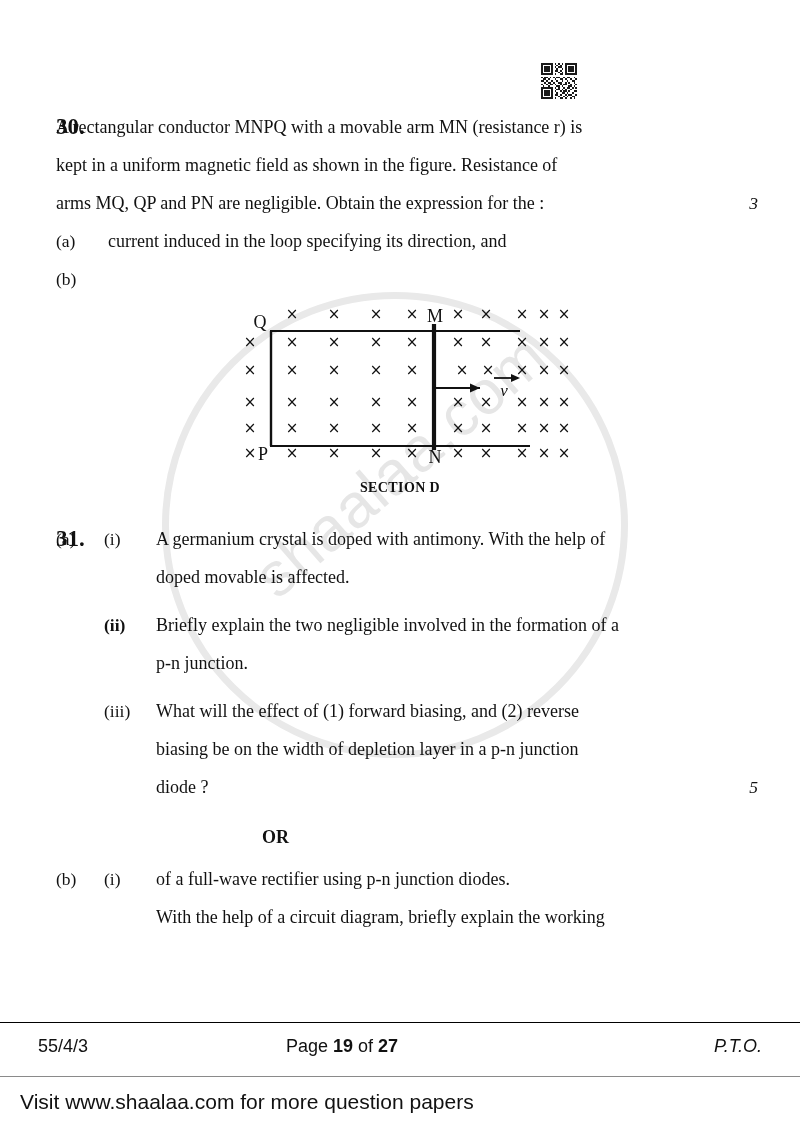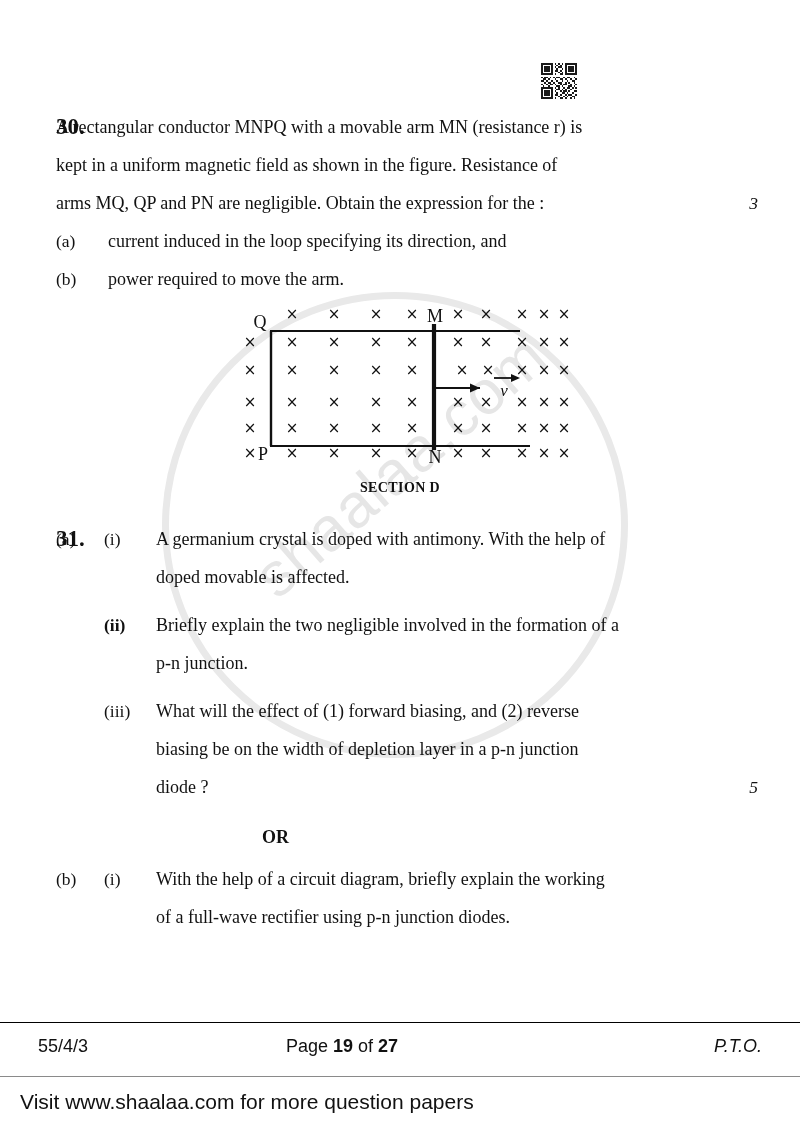--- a/index.html
+++ b/index.html
@@ -338,21 +338,20 @@
 
     <div class="qrow">
       <div class="qnum"></div>
       <div class="qlabel" style="width:52px; flex:0 0 52px;">(a)</div>
       <div class="qbody">current induced in the loop specifying its direction, and</div>
     </div>
 
     <div class="qrow">
       <div class="qnum"></div>
       <div class="qlabel" style="width:52px; flex:0 0 52px;">(b)</div>
-      <div class="qbody">power required to move the arm.</div>
     </div>
 
     <div id="figure">
       <svg width="340" height="170" viewBox="0 0 340 170">
 
         <g font-family="DejaVu Sans, sans-serif" font-size="15" fill="#111" text-anchor="middle">
 
           <text x="62" y="21">×</text>
             <text x="104" y="21">×</text>
             <text x="146" y="21">×</text>
@@ -500,24 +499,24 @@
 
     <div style="height:8px;"></div>
 
     <div class="or-line" style="height:46px; line-height:46px;">OR</div>
 
     <div class="qrow">
       <div class="qnum"></div>
       <div class="qlabel" style="width:48px; flex:0 0 48px;">(b)</div>
       <div class="qlabel" style="width:52px; flex:0 0 52px;">(i)</div>
       <div class="qbody" style="width:538px; flex:0 0 538px;">
+        <div class="jline last"><span>of a full-wave rectifier using p-n junction diodes.</span></div>
         <div class="jline">
             <span>With the help of a circuit diagram, briefly explain the working</span>
           </div>
-        <div class="jline last"><span>of a full-wave rectifier using p-n junction diodes.</span></div>
       </div>
     </div>
 
   </div>
 
   <div id="footer-rule"></div>
   <div id="footer">
     <div id="footer-left">55/4/3</div>
     <div id="footer-center">
       <span>Page</span>

